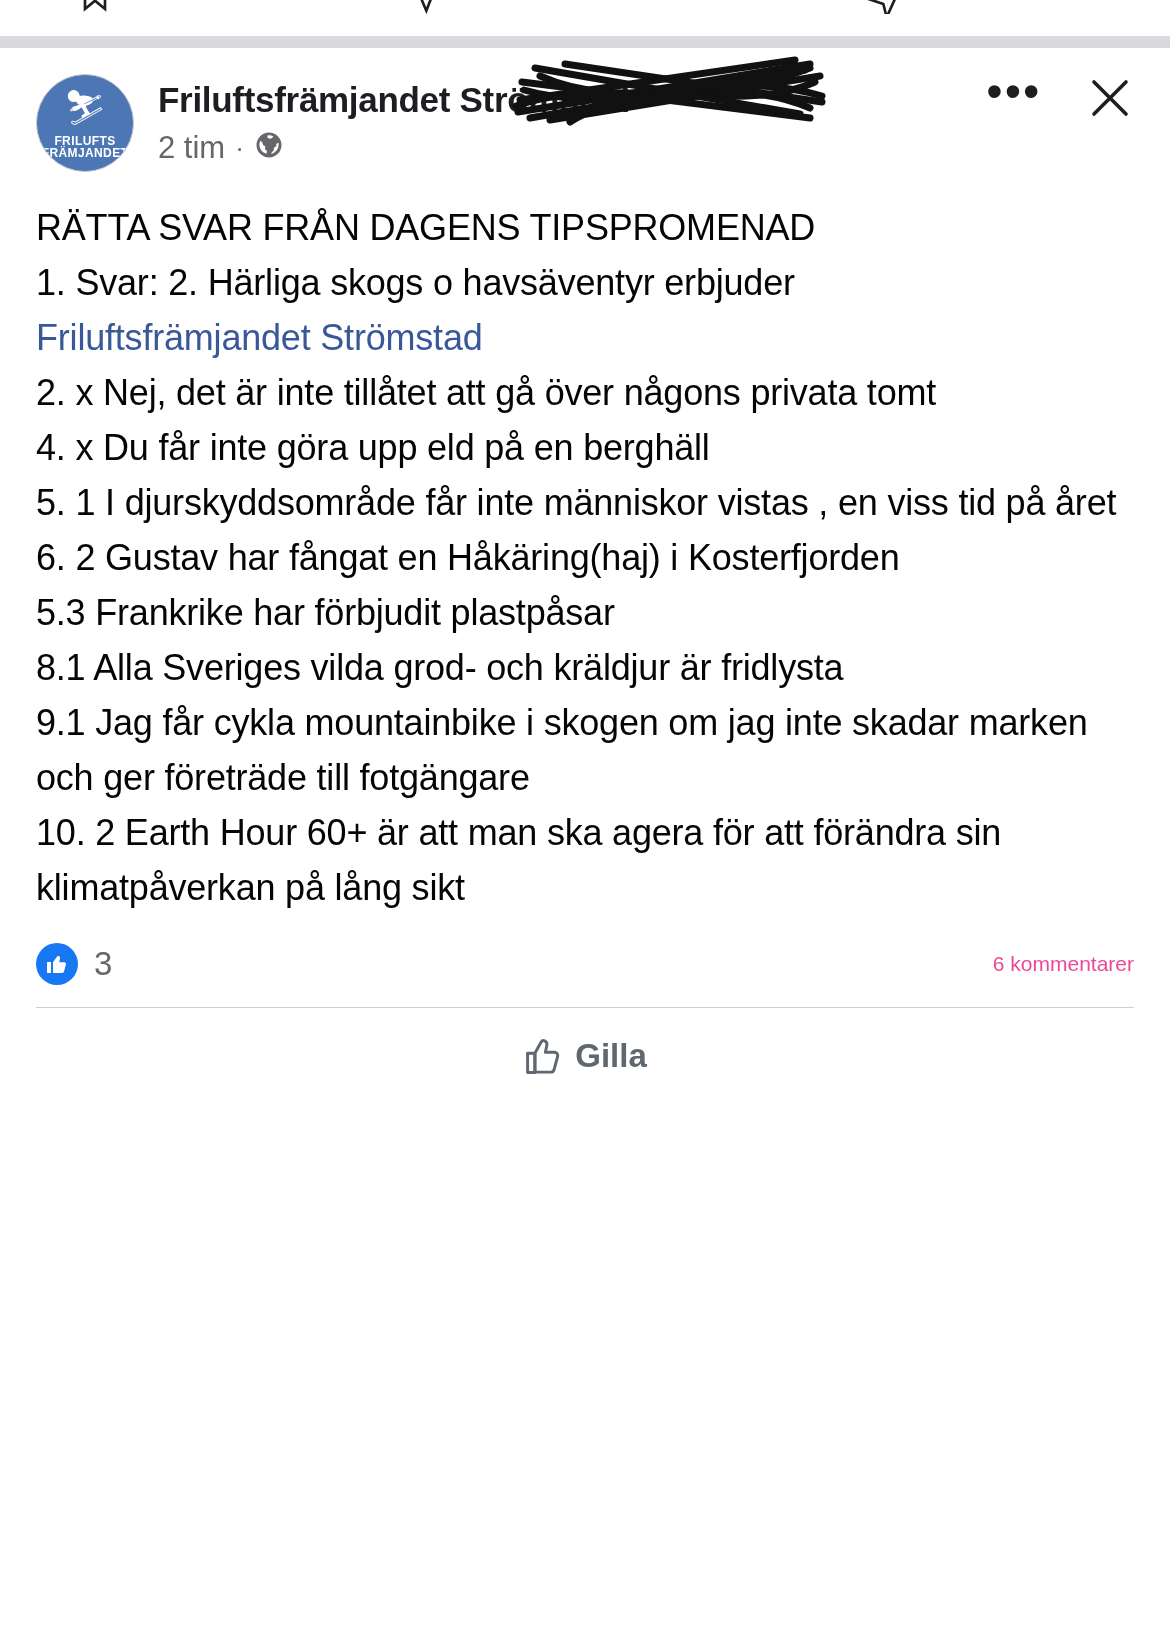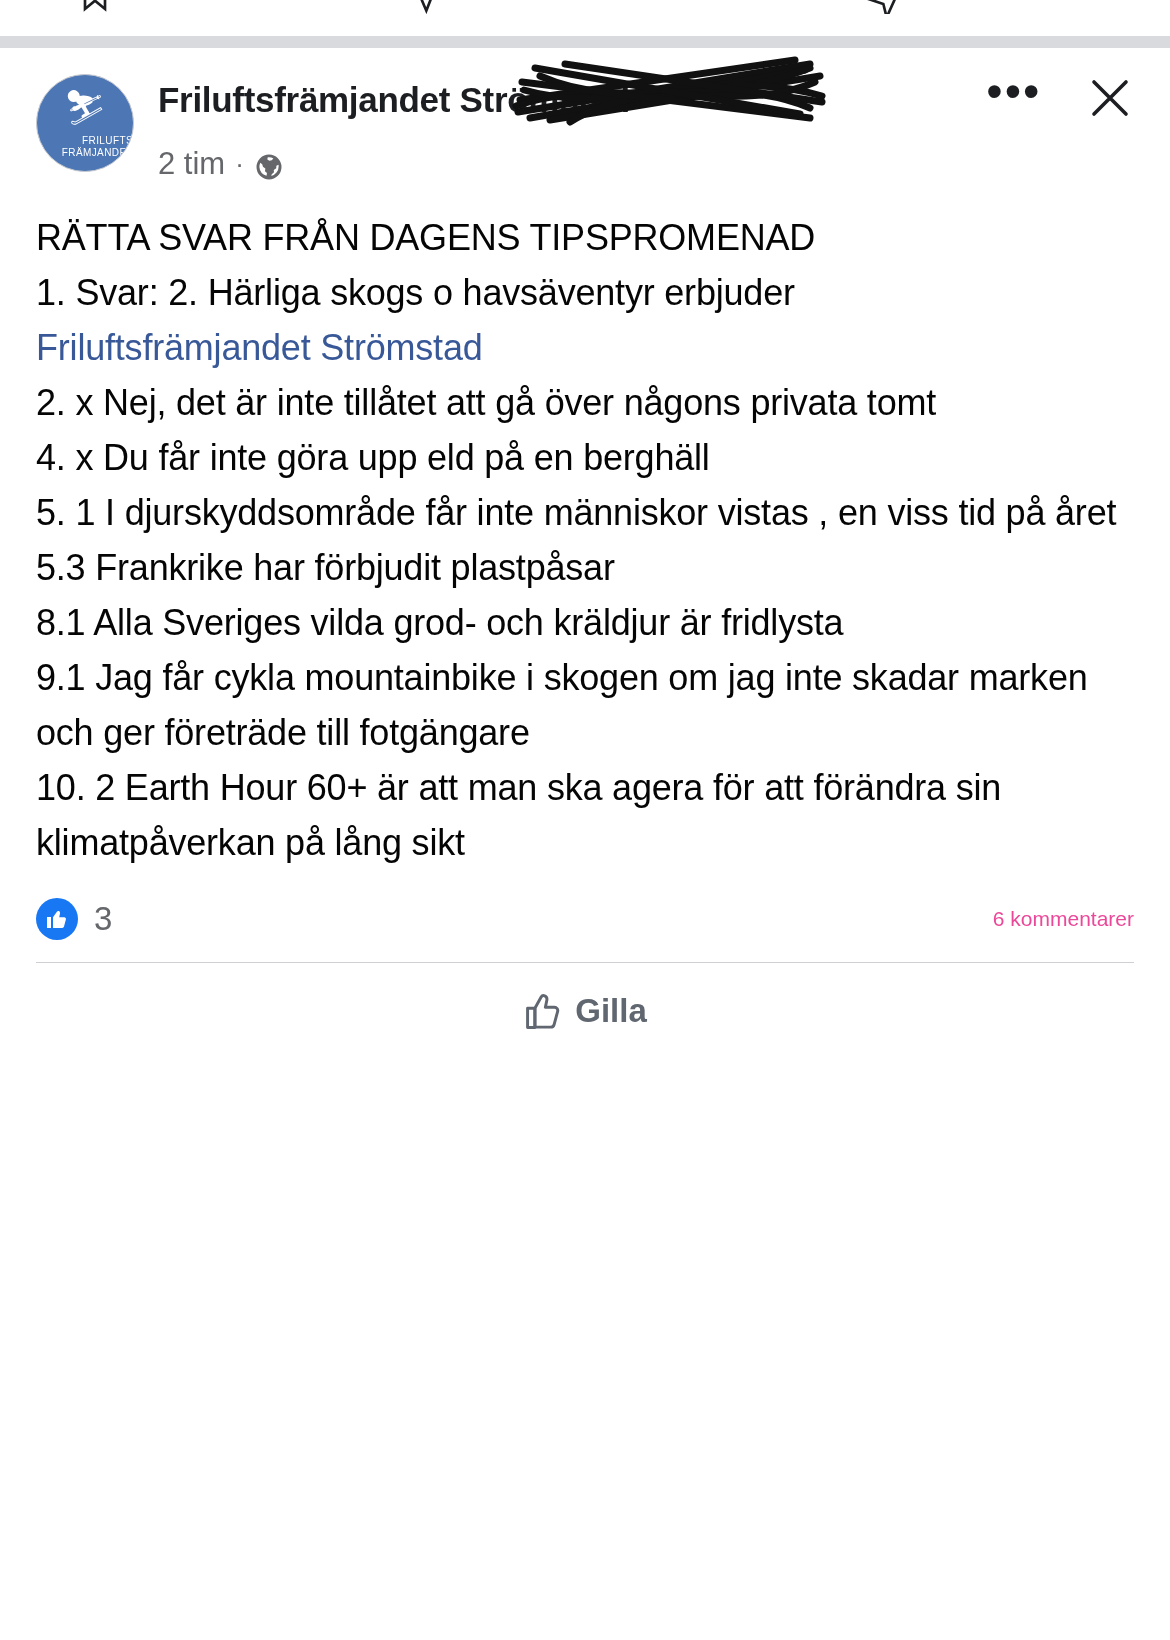--- a/index.html
+++ b/index.html
@@ -72,24 +72,24 @@
     text-align: center;
     color: #ffffff;
     font-size: 34px;
     line-height: 36px;
   }
   .avatar .av-text {
     position: absolute;
     bottom: 12px;
     left: 0;
     width: 100%;
-    text-align: right;
+    text-align: center;
     color: #ffffff;
-    font-size: 10px;
-    font-weight: normal;
+    font-size: 12px;
+    font-weight: bold;
     letter-spacing: 0.4px;
     line-height: 12px;
   }
   .header-text {
     margin-left: 24px;
     padding-top: 6px;
     flex: 1 1 auto;
     min-width: 0;
   }
   .page-name-wrap {
@@ -107,22 +107,22 @@
   .scribble {
     position: absolute;
     left: 352px;
     top: -24px;
     width: 320px;
     height: 70px;
     pointer-events: none;
   }
   .meta-row {
     display: flex;
-    align-items: flex-end;
-    margin-top: 26px;
+    align-items: flex-start;
+    margin-top: 10px;
     color: #65676b;
     font-size: 31px;
     line-height: 36px;
   }
   .meta-dot {
     margin: 0 10px;
     font-size: 26px;
   }
   .globe-icon {
     width: 30px;
@@ -302,20 +302,21 @@
     </div>
   </div>
 
   <div class="post-body">
     <span class="line">RÄTTA SVAR FRÅN DAGENS TIPSPROMENAD</span>
     <span class="line">1. Svar: 2. Härliga skogs o havsäventyr erbjuder</span>
     <span class="line link">Friluftsfrämjandet Strömstad</span>
     <span class="line">2. x Nej, det är inte tillåtet att gå över någons privata tomt</span>
     <span class="line">4. x Du får inte göra upp eld på en berghäll</span>
     <span class="line">5. 1 I djurskyddsområde får inte människor vistas , en viss tid på året</span>
+    <span class="line">6. 2 Gustav har fångat en Håkäring(haj) i Kosterfjorden</span>
     <span class="line">5.3 Frankrike har förbjudit plastpåsar</span>
     <span class="line">8.1 Alla Sveriges vilda grod- och kräldjur är fridlysta</span>
     <span class="line">9.1 Jag får cykla mountainbike i skogen om jag inte skadar marken och ger företräde till fotgängare</span>
     <span class="line">10. 2 Earth Hour 60+ är att man ska agera för att förändra sin klimatpåverkan på lång sikt</span>
   </div>
 
   <div class="reactions">
     <div class="react-left">
       <div class="like-bubble">
         <svg viewBox="0 0 24 24" fill="currentColor">

